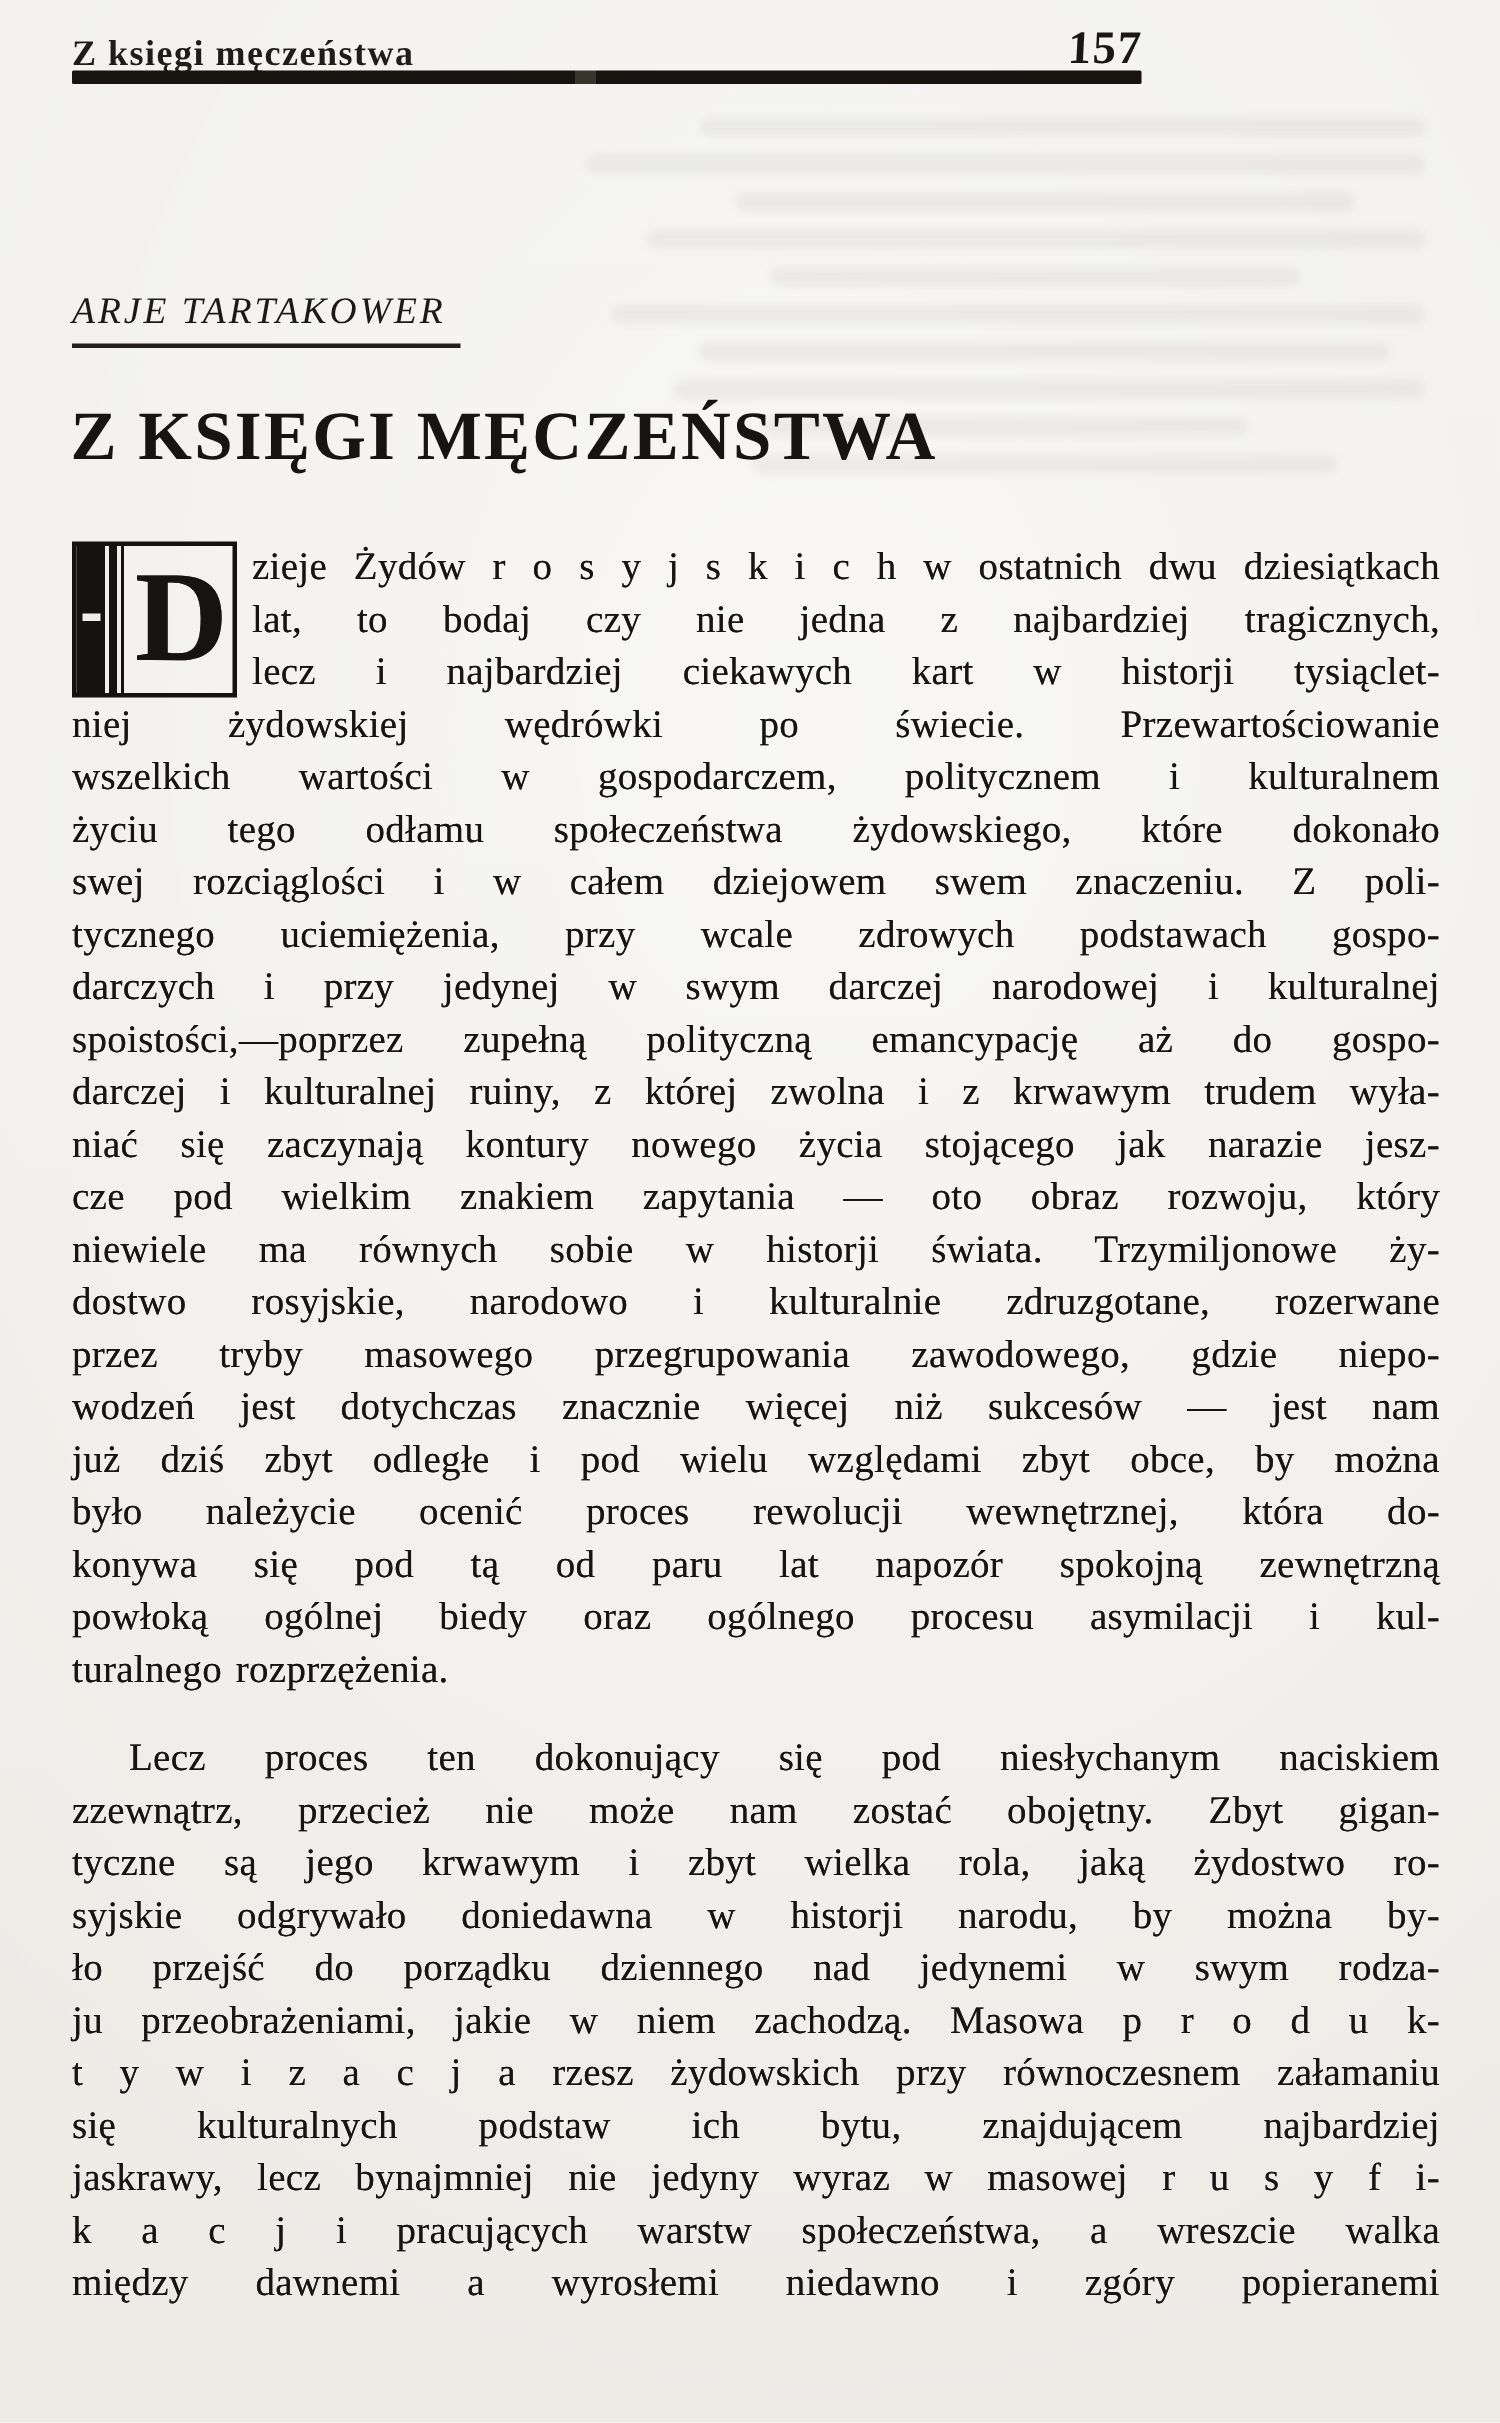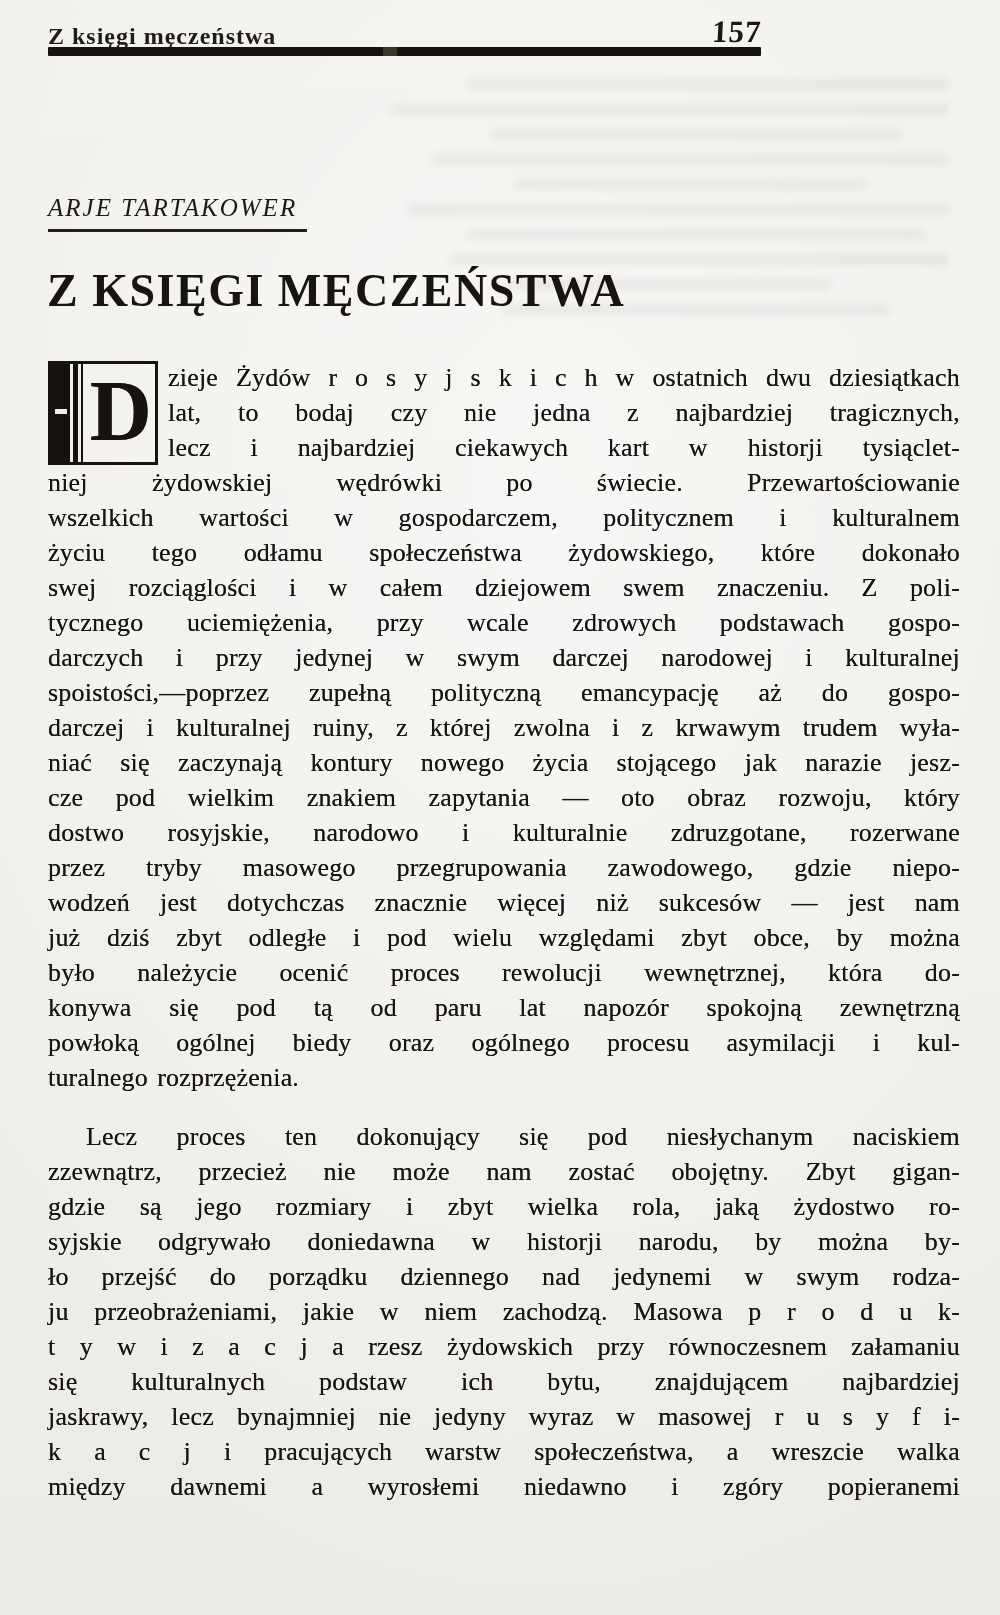--- a/index.html
+++ b/index.html
@@ -149,34 +149,35 @@
         <div class="jline">niej żydowskiej wędrówki po świecie. Przewartościowanie</div>
         <div class="jline">wszelkich wartości w gospodarczem, politycznem i kulturalnem</div>
         <div class="jline">życiu tego odłamu społeczeństwa żydowskiego, które dokonało</div>
         <div class="jline">swej rozciąglości i w całem dziejowem swem znaczeniu. Z poli-</div>
         <div class="jline">tycznego uciemiężenia, przy wcale zdrowych podstawach gospo-</div>
         <div class="jline">darczych i przy jedynej w swym darczej narodowej i kulturalnej</div>
         <div class="jline">spoistości,—poprzez zupełną polityczną emancypację aż do gospo-</div>
         <div class="jline">darczej i kulturalnej ruiny, z której zwolna i z krwawym trudem wyła-</div>
         <div class="jline">niać się zaczynają kontury nowego życia stojącego jak narazie jesz-</div>
         <div class="jline">cze pod wielkim znakiem zapytania — oto obraz rozwoju, który</div>
+        <div class="jline">niewiele ma równych sobie w historji świata. Trzymiljonowe ży-</div>
         <div class="jline">dostwo rosyjskie, narodowo i kulturalnie zdruzgotane, rozerwane</div>
         <div class="jline">przez tryby masowego przegrupowania zawodowego, gdzie niepo-</div>
         <div class="jline">wodzeń jest dotychczas znacznie więcej niż sukcesów — jest nam</div>
         <div class="jline">już dziś zbyt odległe i pod wielu względami zbyt obce, by można</div>
         <div class="jline">było należycie ocenić proces rewolucji wewnętrznej, która do-</div>
         <div class="jline">konywa się pod tą od paru lat napozór spokojną zewnętrzną</div>
         <div class="jline">powłoką ogólnej biedy oraz ogólnego procesu asymilacji i kul-</div>
         <div class="jline last">turalnego rozprzężenia.</div>
       </div>
 
     <div class="paragraph p2">
         <div class="jline first">Lecz proces ten dokonujący się pod niesłychanym naciskiem</div>
         <div class="jline">zzewnątrz, przecież nie może nam zostać obojętny. Zbyt gigan-</div>
-        <div class="jline">gdzie są jego rozmiary i zbyt wielka rola, jaką żydostwo ro-</div>
+        <div class="jline">tyczne są jego krwawym i zbyt wielka rola, jaką żydostwo ro-</div>
         <div class="jline">syjskie odgrywało doniedawna w historji narodu, by można by-</div>
         <div class="jline">ło przejść do porządku dziennego nad jedynemi w swym rodza-</div>
         <div class="jline">ju przeobrażeniami, jakie w niem zachodzą. Masowa p r o d u k-</div>
         <div class="jline">t y w i z a c j a rzesz żydowskich przy równoczesnem załamaniu</div>
         <div class="jline">się kulturalnych podstaw ich bytu, znajdującem najbardziej</div>
         <div class="jline">jaskrawy, lecz bynajmniej nie jedyny wyraz w masowej r u s y f i-</div>
         <div class="jline">k a c j i pracujących warstw społeczeństwa, a wreszcie walka</div>
         <div class="jline last">między dawnemi a wyrosłemi niedawno i zgóry popieranemi</div>
       </div>
 

